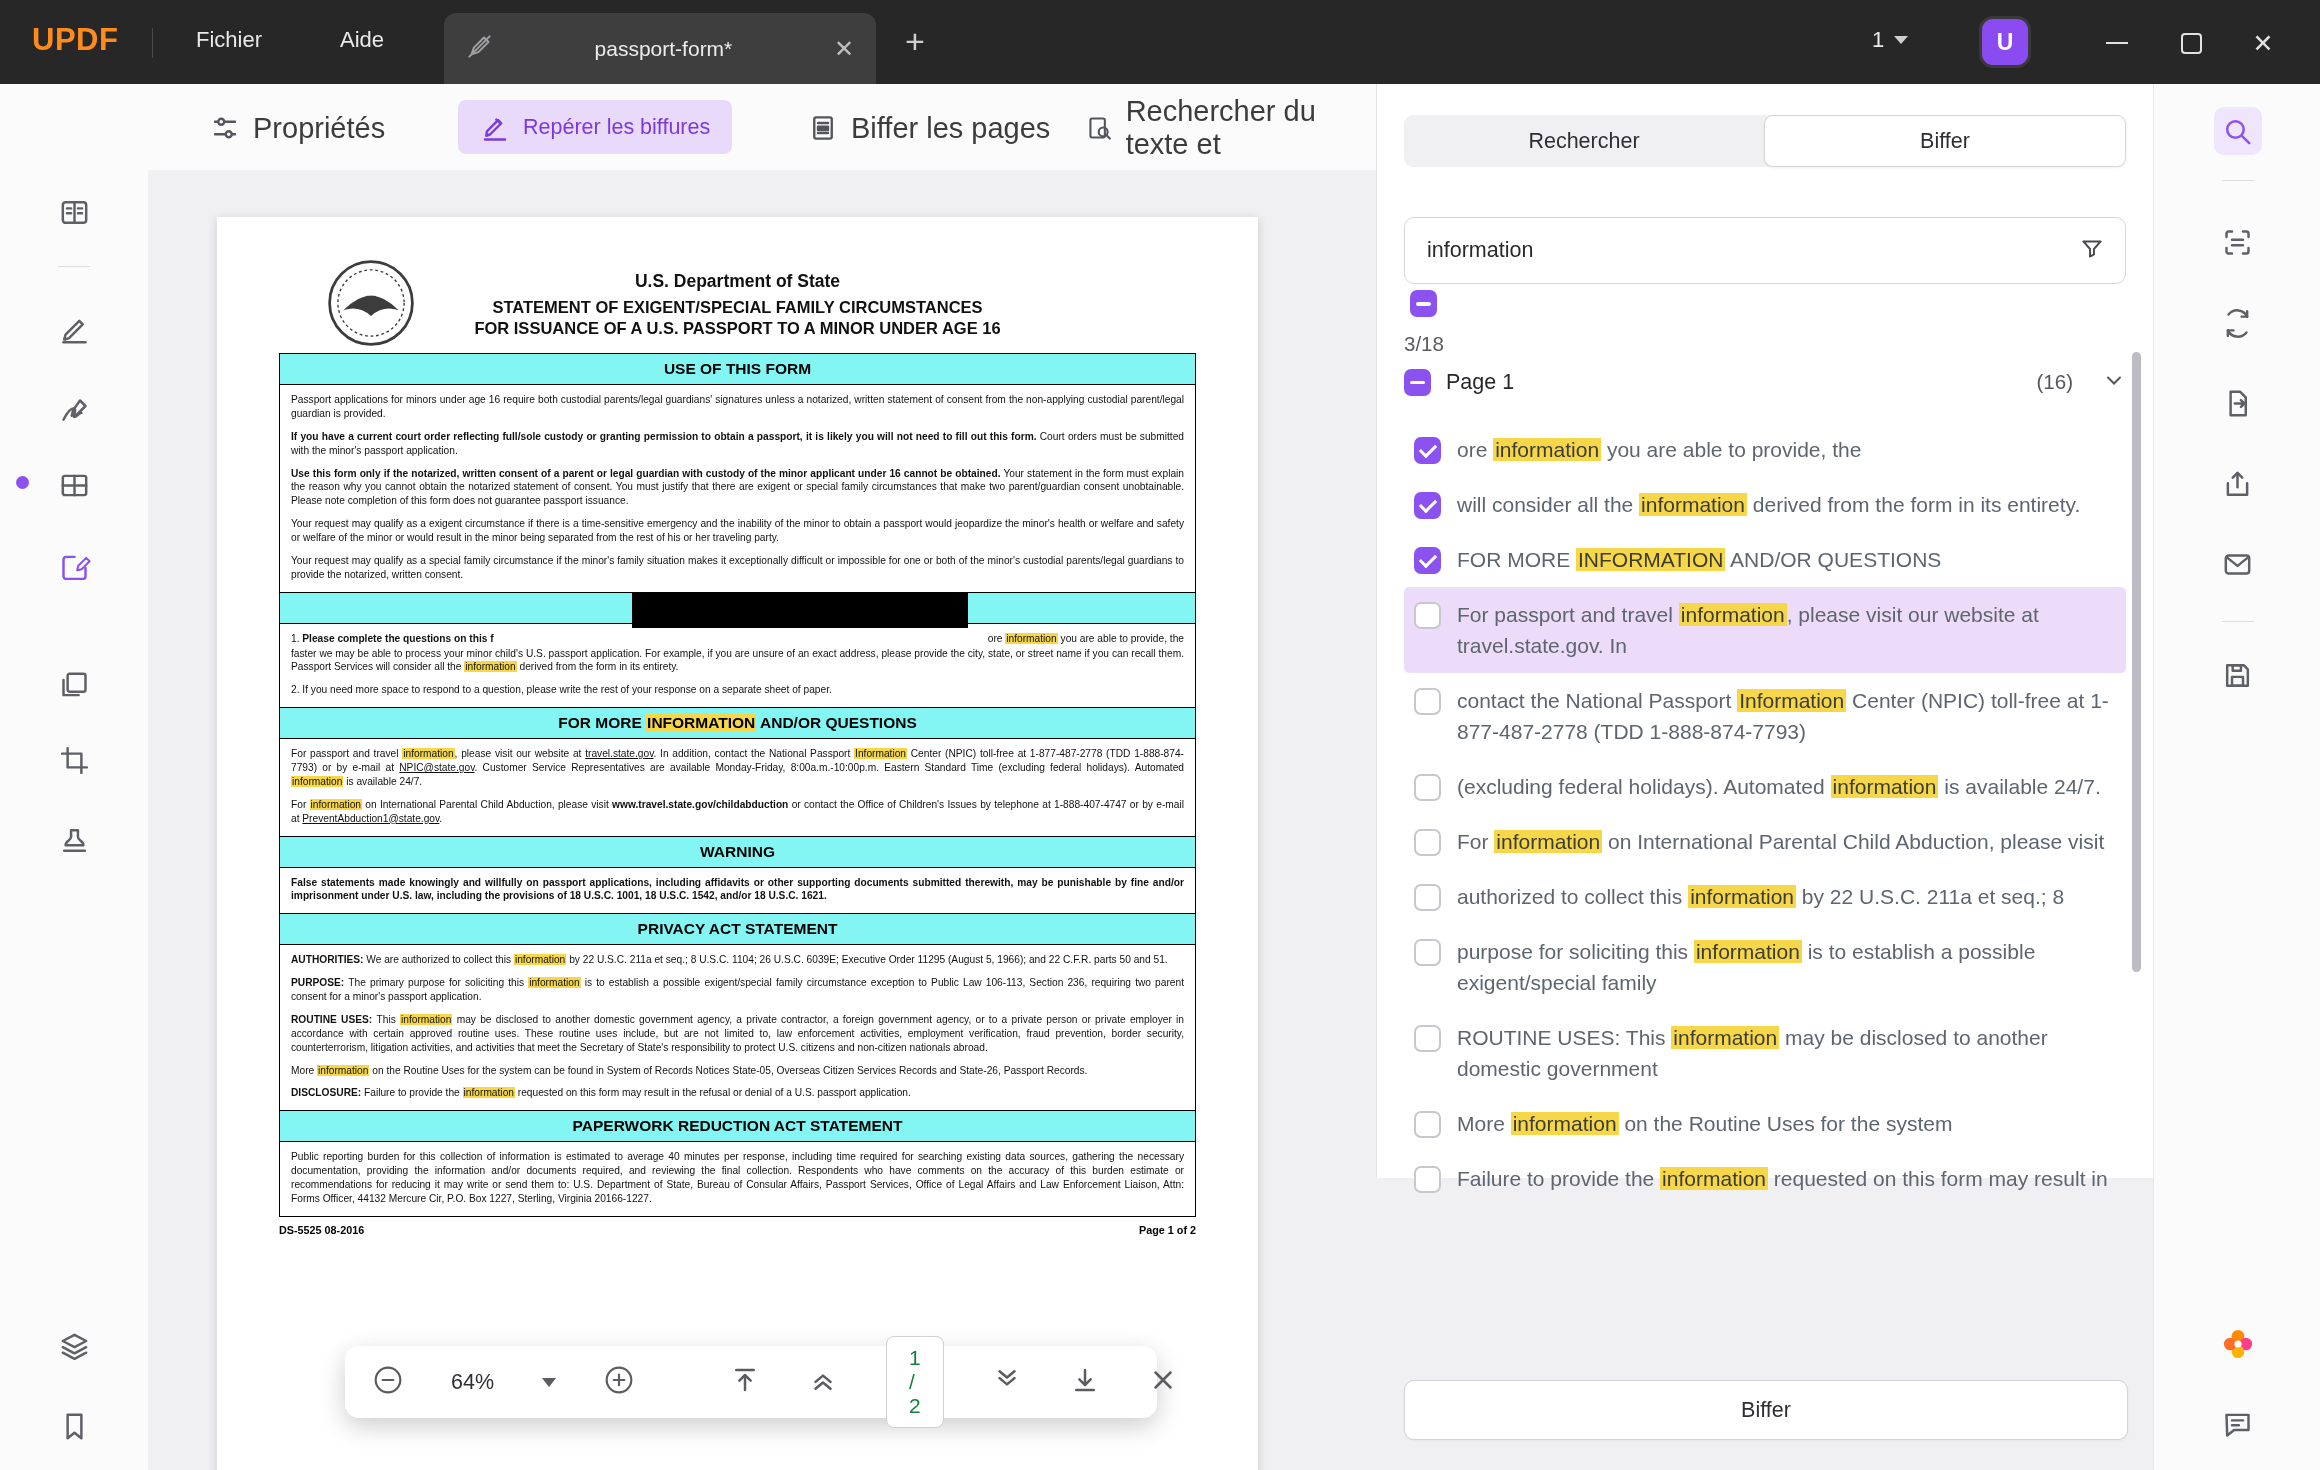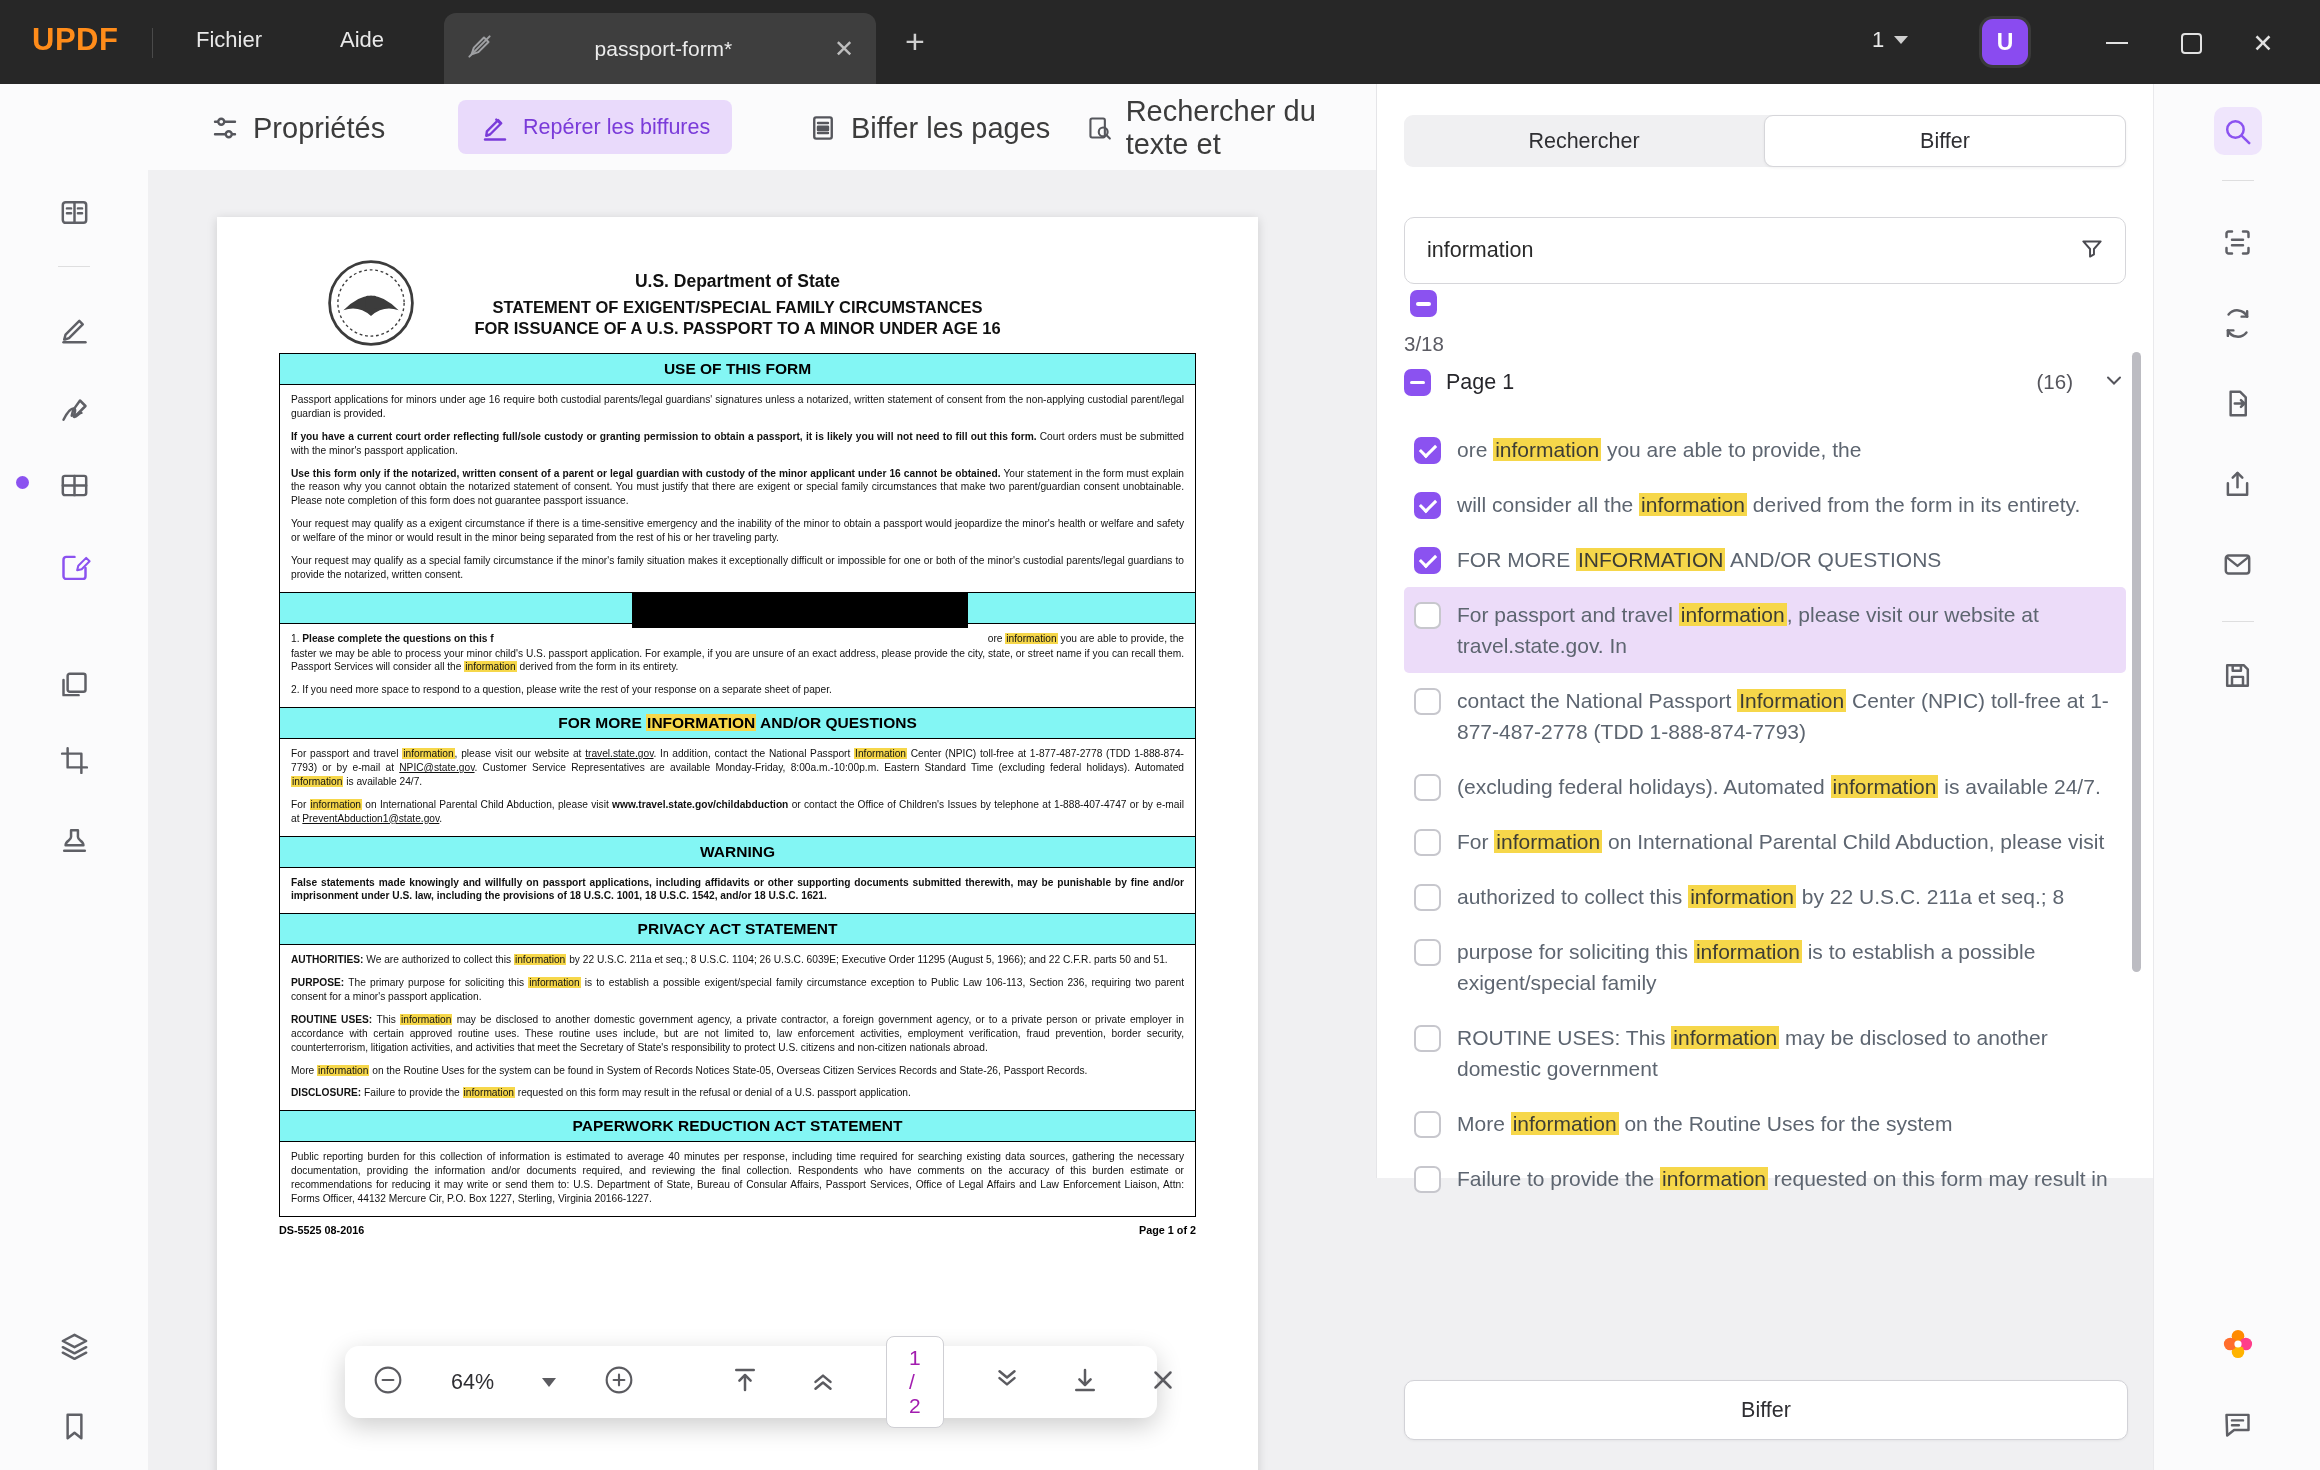--- a/index.html
+++ b/index.html
@@ -62,21 +62,21 @@
   .black-box{position:absolute;left:352px;top:0;width:336px;height:35px;background:#000;z-index:3;}
   .q1-line{display:flex;justify-content:space-between;white-space:nowrap;margin-bottom:1px;}
   .doc-footer{display:flex;justify-content:space-between;font-size:10.8px;font-weight:bold;margin-top:7px;}
   
   .viewbar{position:absolute;left:197px;top:1176px;width:812px;height:72px;background:#fff;border-radius:14px;
            box-shadow:0 8px 26px rgba(0,0,0,.2);display:flex;align-items:center;justify-content:space-between;
            padding:0 28px;box-sizing:border-box;z-index:50;gap:48px;}
   .vb-zoom{font-size:21.5px;color:#2f2f33;}
   .vb-caret{width:0;height:0;border-left:7px solid transparent;border-right:7px solid transparent;border-top:9px solid #5b5b60;}
   .vb-sep{width:1px;height:36px;background:#e6e6ea;}
-  .page-box{border:1.5px solid #cfcfd4;border-radius:8px;padding:9px 22px;font-size:21px;color:#a21caf;background:#fff;}
+  .page-box{border:1.5px solid #cfcfd4;border-radius:8px;padding:9px 22px;font-size:21px;color:#15803d;background:#fff;}
   svg.vic{width:30px;height:30px;stroke:#5b5b60;fill:none;stroke-width:2;stroke-linecap:round;stroke-linejoin:round;}
   
   .rpanel{position:absolute;left:1376px;top:84px;width:777px;height:1094px;background:#fff;
           border-left:1px solid #e5e5e8;box-sizing:border-box;}
   .seg{position:absolute;left:27px;top:31px;width:722px;height:52px;background:#f0f0f2;border-radius:9px;display:flex;}
   .seg-cell{flex:1;display:flex;align-items:center;justify-content:center;font-size:21.5px;color:#2f2f33;}
   .seg-cell.active{background:#fff;border:1px solid #d6d6da;border-radius:9px;box-shadow:0 1px 3px rgba(0,0,0,.06);}
   .srch{position:absolute;left:27px;top:133px;width:722px;height:67px;border:1px solid #d6d6da;border-radius:10px;
         box-sizing:border-box;display:flex;align-items:center;}
   .srch input{flex:1;border:none;outline:none;background:transparent;font-size:21.5px;color:#2a2a2a;

